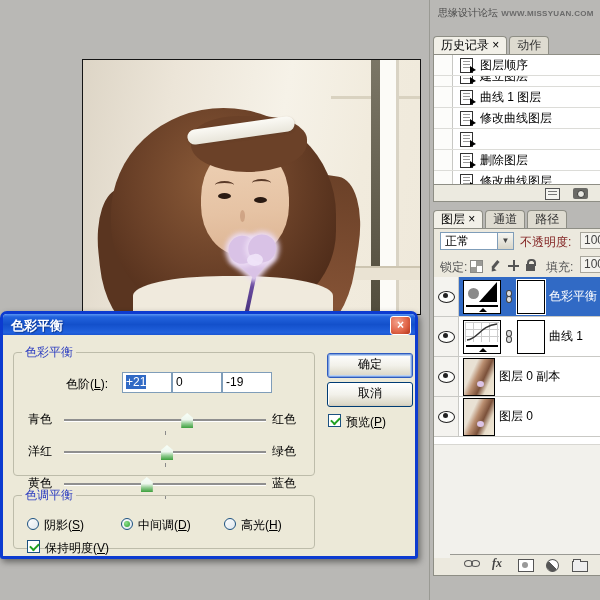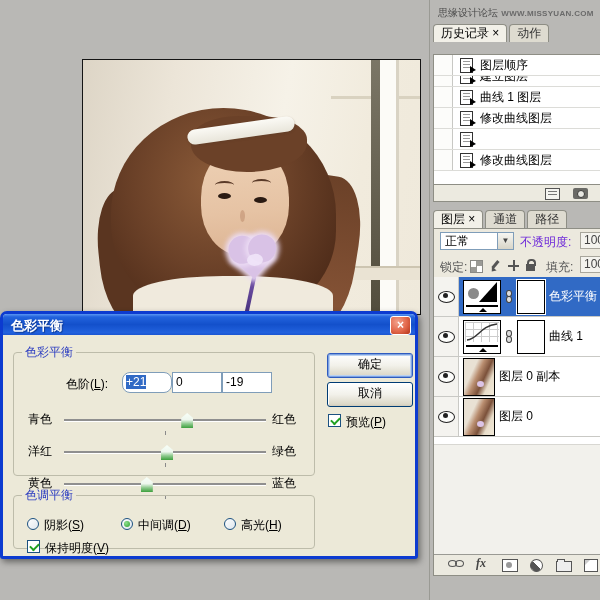--- a/index.html
+++ b/index.html
@@ -90,21 +90,21 @@
   .u{text-decoration:underline;}
 
   
   .right-col{left:429px;top:0;width:171px;height:600px;border-left:1px solid #9a9a94;overflow:hidden;z-index:5;}
   .brand{left:8px;top:5px;white-space:nowrap;color:#4a4a4a;}
   .brand .nm{font-size:10px;} .brand .url{font-size:8px;font-weight:bold;color:#6a6a6a;letter-spacing:.3px;}
   .tabbar{height:18px;} 
   .tab{display:inline-block;height:17px;line-height:17px;padding:0 7px;margin-right:2px;border:1px solid #8e8e85;
        border-bottom:none;border-radius:4px 4px 0 0;background:#dedbd0;color:#333;position:relative;}
   .tab.active{background:#f2f0e8;color:#000;z-index:2;}
-  .hist-tabs{left:3px;top:24px;right:0;}
+  .hist-tabs{left:3px;top:36px;right:0;}
   .hist-body{left:3px;top:54px;right:0;height:131px;border:1px solid #8e8e85;background:#fff;
              box-sizing:border-box;overflow:hidden;}
   .h-row{display:flex;align-items:center;height:20px;border-bottom:1px solid #dcdcd8;background:#fff;}
   .h-row.partial{height:10px;overflow:hidden;} .h-row.partial .h-inner{margin-top:-10px;}
   .h-inner{display:flex;align-items:center;height:20px;width:100%;}
   .h-cell{width:19px;height:100%;border-right:1px solid #c8c8c4;background:#fcfcfa;box-sizing:border-box;}
   .hdoc{width:11px;height:13px;border:1px solid #333;background:#fff;position:relative;margin:0 7px 0 7px;flex:none;}
   .hdoc::before{content:'';position:absolute;left:2px;top:2px;right:2px;height:8px;
         background:linear-gradient(#999 1px,transparent 1px) 0 0/100% 3px;}
   .hdoc::after{content:'';position:absolute;right:-4px;bottom:-1px;border-left:6px solid #000;
@@ -119,21 +119,21 @@
   .ic-camera::before{content:'';position:absolute;left:4px;top:2px;width:6px;height:6px;border-radius:50%;
              background:#e8e8e2;border:1px solid #3a3a38;}
   .layers-tabs{left:3px;top:210px;right:0;}
   .layers-chrome{left:3px;top:228px;right:0;height:348px;border:1px solid #8e8e85;background:#ece9de;
                  box-sizing:border-box;overflow:hidden;}
   .blend-row{left:0;top:0;right:0;height:24px;}
   .dropdown{left:6px;top:3px;width:74px;height:18px;border:1px solid #7f9db9;background:#fff;box-sizing:border-box;}
   .dropdown .val{position:absolute;left:4px;top:1px;line-height:15px;}
   .dd-btn{position:absolute;right:0;top:0;width:15px;height:16px;border-left:1px solid #7f9db9;
           background:linear-gradient(180deg,#f6f6f2,#d8d5c8);text-align:center;line-height:15px;font-size:8px;color:#444;}
-  .op-label{left:86px;top:5px;color:#6d28d9;} 
+  .op-label{left:86px;top:5px;color:#7f1d1d;} 
   .mini-field{top:3px;width:34px;height:17px;border:1px solid #a8a69c;background:#f4f3ee;color:#444;
               padding:1px 3px;box-sizing:border-box;line-height:13px;}
   .op-field{left:146px;} .fill-field{left:146px;}
   .lock-row{left:0;top:24px;right:0;height:24px;}
   .lock-label{left:6px;top:6px;color:#555;} .fill-label{left:112px;top:6px;color:#555;}
   .lk{top:7px;width:11px;height:11px;}
   .lk-checker{left:36px;background:conic-gradient(#9a9a96 0 25%,#fff 0 50%,#9a9a96 0 75%,#fff 0);border:1px solid #8a8a86;}
   .lk-brush{left:56px;} .lk-brush::before{content:'';position:absolute;left:4px;top:0;width:3px;height:9px;
        background:#555;transform:rotate(40deg);} .lk-brush::after{content:'';position:absolute;left:0;top:8px;
        border-left:3px solid transparent;border-right:3px solid transparent;border-top:4px solid #555;transform:rotate(40deg);}
@@ -166,21 +166,21 @@
   .chain::before,.chain::after{content:'';position:absolute;left:1px;width:6px;height:7px;
        border:1.5px solid #444;border-radius:45%;box-sizing:border-box;background:#ddd;}
   .chain::before{top:0;} .chain::after{top:6px;}
   .mask-thumb{width:26px;height:32px;border:1px solid #000;background:#fff;flex:none;box-shadow:0 0 0 1px #fff;}
   .img-thumb{width:30px;height:36px;border:1px solid #000;flex:none;
        background:linear-gradient(115deg,#e9e1d4 0%,#e9e1d4 30%,#b98d6f 45%,#7b513a 62%,#e8ddca 78%,#f2ead9 100%);}
   .img-thumb::after{content:'';position:absolute;margin-left:13px;margin-top:22px;width:7px;height:6px;
        border-radius:50%;background:#dcc4e6;}
   .l-name{white-space:nowrap;}
   .layers-empty{left:0;top:215px;right:0;height:113px;background:#f2f1ec;border-top:1px solid #d8d7d2;}
-  .layers-foot{left:0;right:0;bottom:0;height:20px;background:#eceae0;border-top:1px solid #9a9a94;}
+  .layers-foot{left:16px;right:0;bottom:0;height:20px;background:#eceae0;border-top:1px solid #9a9a94;}
   .lf{top:4px;color:#555;}
   .lf-chain{left:14px;width:18px;height:10px;}
   .lf-chain::before,.lf-chain::after{content:'';position:absolute;top:1px;width:9px;height:7px;
        border:1.5px solid #555;border-radius:50%;box-sizing:border-box;}
   .lf-chain::before{left:0;} .lf-chain::after{left:7px;}
   .lf-fx{left:42px;top:1px;font:italic bold 12px "Liberation Serif","DejaVu Serif",serif;color:#444;}
   .lf-mask{left:68px;width:14px;height:11px;border:1px solid #555;background:#fff;}
   .lf-mask::after{content:'';position:absolute;left:3px;top:2px;width:6px;height:6px;border-radius:50%;background:#999;}
   .lf-adj{left:96px;width:11px;height:11px;border:1px solid #555;border-radius:50%;
        background:linear-gradient(90deg,#555 50%,#fff 50%);transform:rotate(-45deg);}
@@ -221,21 +221,21 @@
 
 <div class="abs dialog">
   <div class="abs titlebar">
     <span class="abs title-text">色彩平衡</span>
     <div class="abs close-btn">×</div>
   </div>
 
   <fieldset class="fs-cb">
     <legend>色彩平衡</legend>
     <span class="abs lv-label"><span>色阶(</span><span class="u">L</span><span>):</span></span>
-    <div class="abs lv-input" style="left:108px;border-radius:8px;"><span class="sel">+21</span></div>
+    <div class="abs lv-input" style="left:108px;"><span class="sel">+21</span></div>
     <div class="abs lv-input" style="left:158px;"><span>0</span></div>
     <div class="abs lv-input" style="left:208px;"><span>-19</span></div>
 
     <div class="abs sl-row" style="top:50px;text-align:right;">
       <span class="abs sl-left">青色</span>
       <div class="abs sl-track">
         <div class="abs sl-tick"></div>
         <div class="abs sl-thumb" style="left:61%;"></div>
       </div>
       <span class="abs sl-right">红色</span>
@@ -321,20 +321,27 @@
       <div class="h-inner">
           <div class="h-cell"></div>
         <div class="hdoc"></div>
         <span class="h-label">修改曲线图层</span>
         </div>
     </div>
     <div class="h-row">
       <div class="h-inner">
           <div class="h-cell"></div>
         <div class="hdoc"></div>
+        </div>
+    </div>
+    <div class="h-row">
+      <div class="h-inner">
+          <div class="h-cell"></div>
+        <div class="hdoc"></div>
+        <span class="h-label">删除图层</span>
         </div>
     </div>
     <div class="h-row">
       <div class="h-inner">
           <div class="h-cell"></div>
         <div class="hdoc"></div>
         <span class="h-label">修改曲线图层</span>
         </div>
     </div>
   </div>

